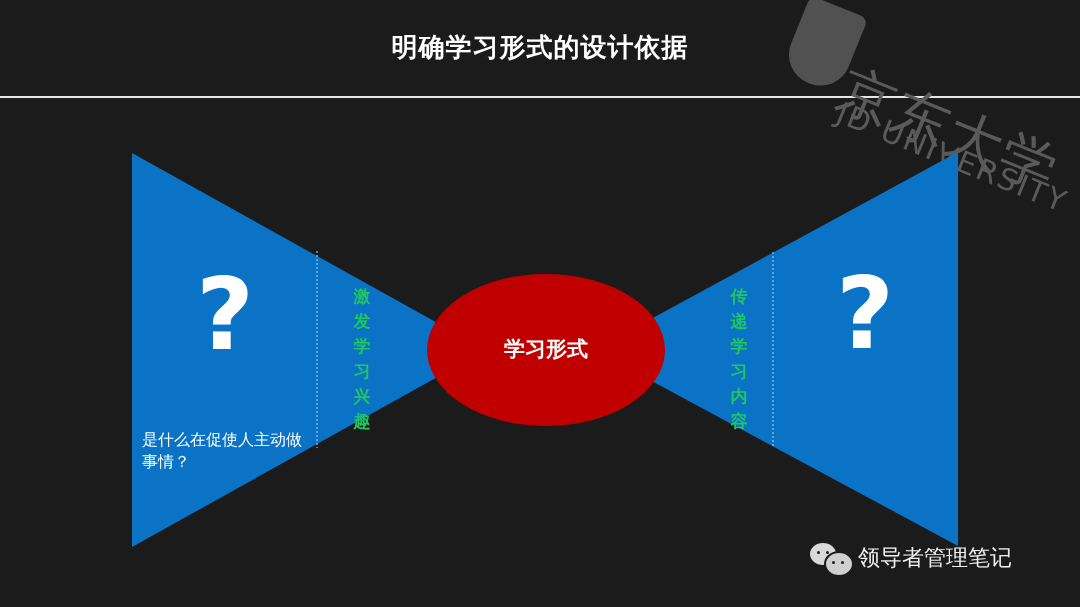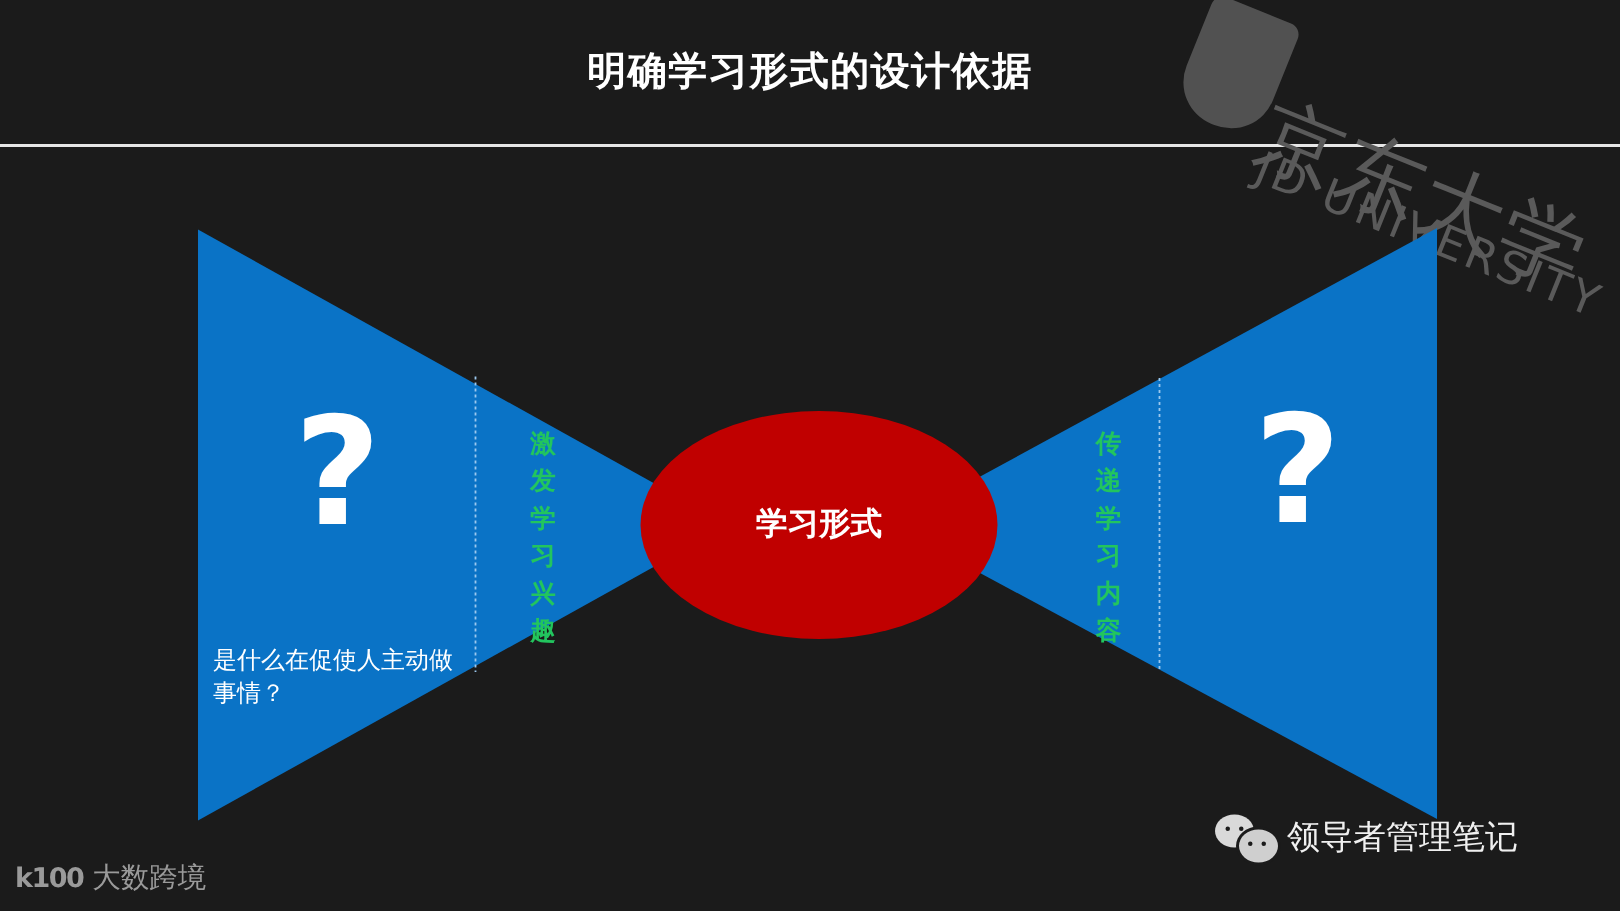--- a/index.html
+++ b/index.html
@@ -96,24 +96,20 @@
 
   <div class="qmark" style="left:196px; top:265px;">?</div>
   <div class="question" style="left:142px; top:393px;">是什么在促使人主动做事情？</div>
   <div class="vtext" style="left:352px; top:284px;">激发学习兴趣</div>
 
   <div class="center-label">学习形式</div>
 
   <div class="vtext" style="left:697px; top:284px;margin-left:32px;">传递学习内容</div>
   <div class="qmark" style="left:836px; top:264px;">?</div>
 
-  <div class="brand-left">
-    <span class="k100">k100</span>
-    <span>大数跨境</span>
-  </div>
 
   <div class="brand-right">
     <div class="wechat">
       <div class="bubble b1"></div>
       <div class="dot" style="left:9px; top:10px;"></div>
       <div class="dot" style="left:18px; top:10px;"></div>
       <div class="bubble b2"></div>
       <div class="dot" style="left:24px; top:20px;"></div>
       <div class="dot" style="left:33px; top:20px;"></div>
     </div>

